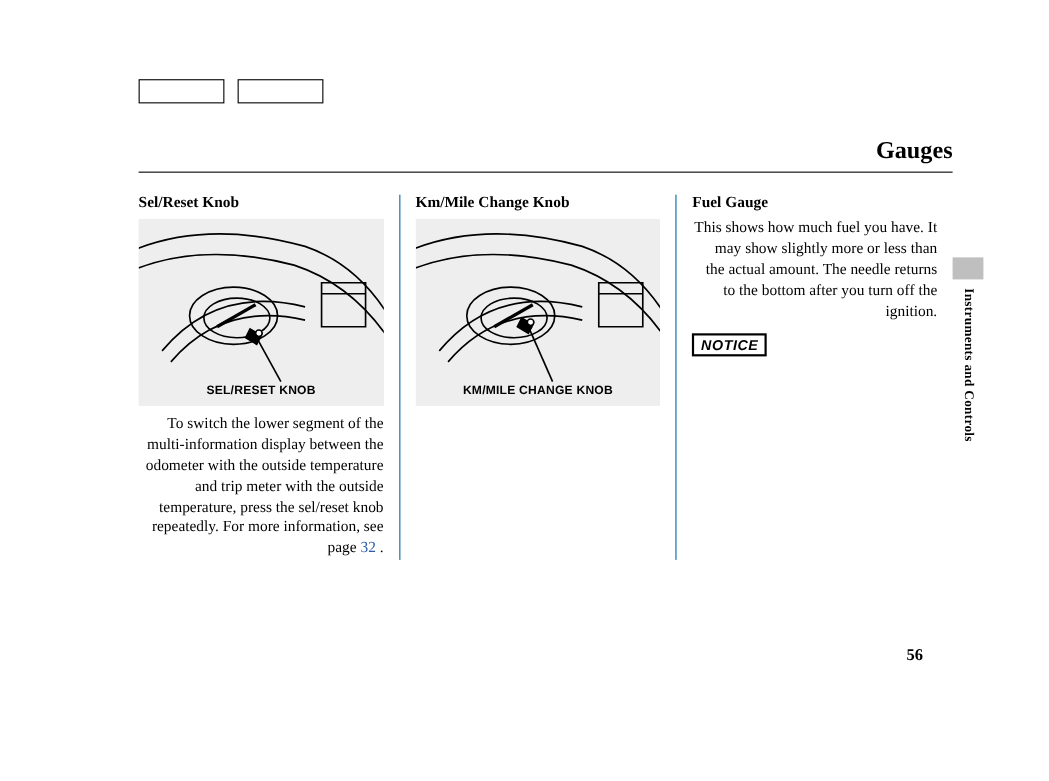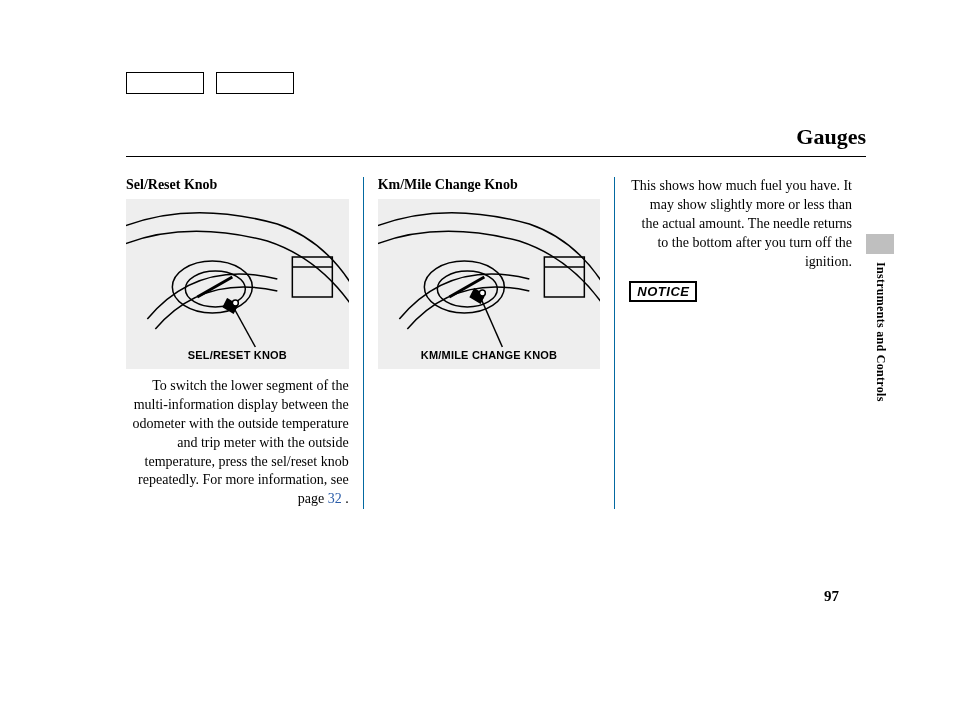--- a/index.html
+++ b/index.html
@@ -192,22 +192,23 @@
 
             <path d="M 165 58 L 205 58 L 205 98 L 165 98 Z"></path>
             <line x1="165" y1="68" x2="205" y2="68"></line>
           </g>
         </svg>
         <div class="figure-caption">KM/MILE CHANGE KNOB</div>
       </div>
     </div>
 
     <div class="col">
+      <div class="sub-heading">Fuel Gauge</div>
       <p class="body-text">This shows how much fuel you have. It may show slightly more or less than the actual amount. The needle returns to the bottom after you turn off the ignition.</p>
       <div class="notice-box">NOTICE</div>
     </div>
 
   </div>
 </div>
 
 <div class="side-tab"></div>
 <div class="side-label">Instruments and Controls</div>
-<div class="page-number">97</div>
+<div class="page-number">56</div>
 
 </body></html>

